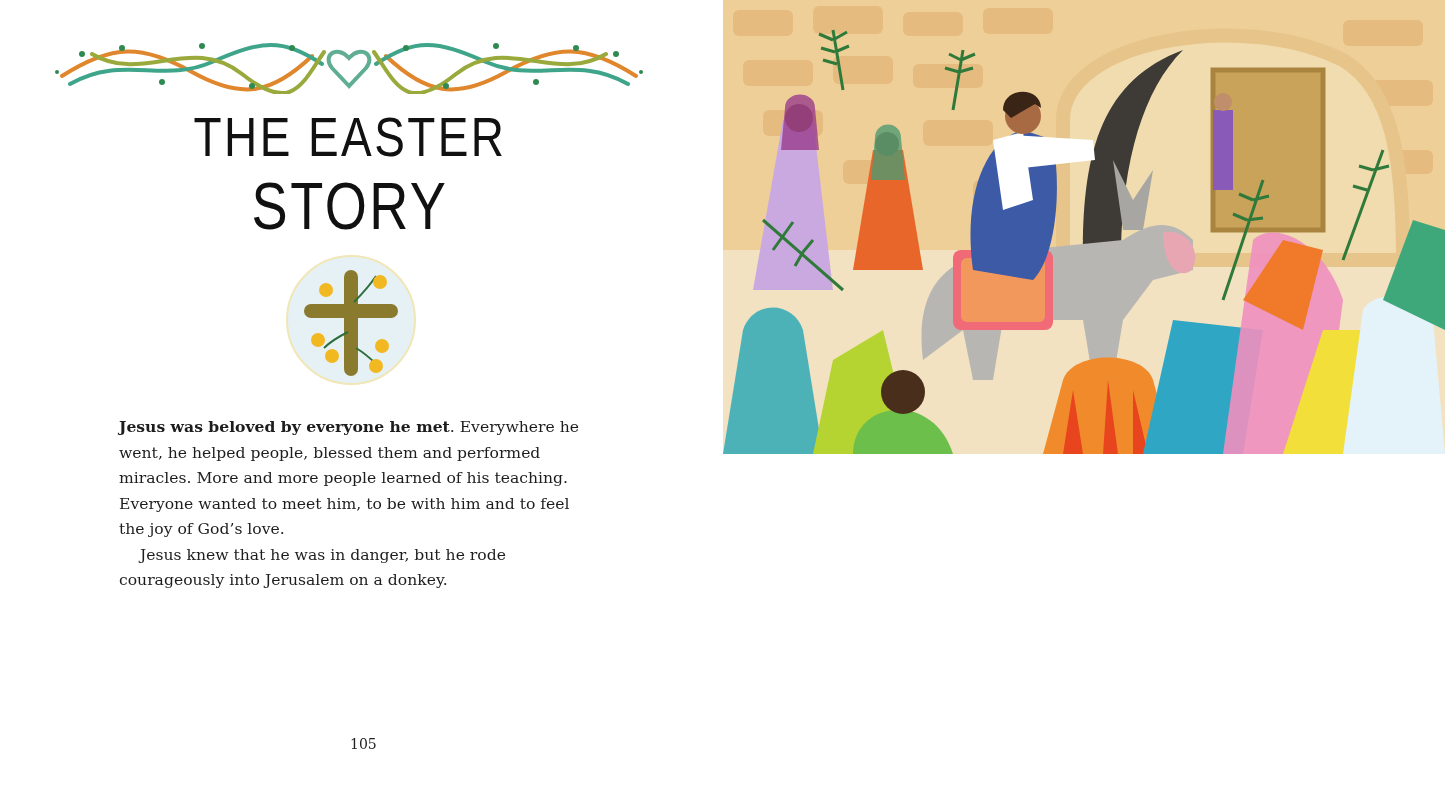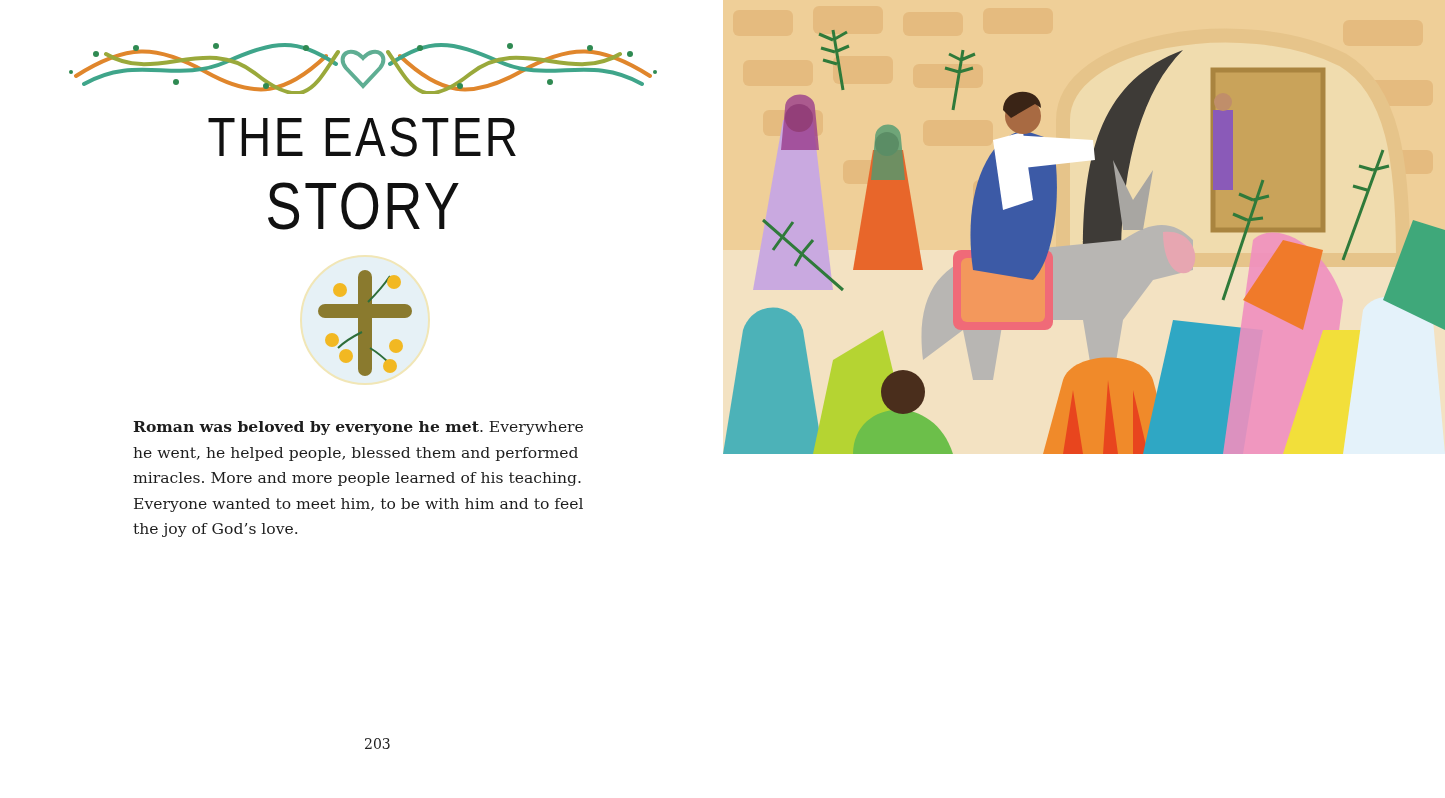--- a/index.html
+++ b/index.html
@@ -1,18 +1,18 @@
 <!DOCTYPE html>
 <html><head>
 <meta charset="utf-8">
 <style>
   html, body { margin:0; padding:0; background:#ffffff; }
   body { width:1445px; height:798px; position:relative; overflow:hidden; font-family:"DejaVu Serif", serif; color:#1b1b1b; }
   .page { position:absolute; top:0; height:798px; }
-  .page-left { left:14px; width:722px; }
+  .page-left { left:0; width:722px; }
   .page-right { left:722px; width:723px; }
 
   .vine-border { position:absolute; left:52px; top:34px; width:594px; height:60px; }
 
   .title { position:absolute; left:150px; width:400px; text-align:center; font-family:"Liberation Sans", sans-serif; font-weight:300; color:#111; letter-spacing:3px; }
   .title-line1 { top:104px; font-size:56px; line-height:66px; transform:scaleX(0.82); transform-origin:center; }
   .title-line2 { top:168px; font-size:66px; line-height:76px; transform:scaleX(0.82); transform-origin:center; }
 
   .cross-medallion { position:absolute; left:284px; top:252px; width:134px; height:136px; }
 
@@ -72,24 +72,25 @@
       <circle cx="42" cy="38" r="7"></circle>
         <circle cx="96" cy="30" r="7"></circle>
       <circle cx="34" cy="88" r="7"></circle>
         <circle cx="48" cy="104" r="7"></circle>
       <circle cx="98" cy="94" r="7"></circle>
         <circle cx="92" cy="114" r="7"></circle>
     </g>
   </svg>
 
   <div class="body-text left-text">
-    <p><b>Roman was beloved by everyone he met</b><span>. Everywhere he went, he helped people, blessed them and performed miracles. More and more people learned of his teaching. Everyone wanted to meet him, to be with him and to feel the joy of God’s love.</span></p>
+    <p><b>Jesus was beloved by everyone he met</b><span>. Everywhere he went, he helped people, blessed them and performed miracles. More and more people learned of his teaching. Everyone wanted to meet him, to be with him and to feel the joy of God’s love.</span></p>
+    <p class="indent">Jesus knew that he was in danger, but he rode courageously into Jerusalem on a donkey.</p>
   </div>
 
-  <div class="page-number pn-left">203</div>
+  <div class="page-number pn-left">105</div>
 </div>
 
 <div class="page page-right">
   
   
 </div>
 
 <div class="illustration">
   <svg width="722" height="454" viewBox="0 0 722 454">
     <rect width="722" height="454" fill="#efcf98"></rect>

